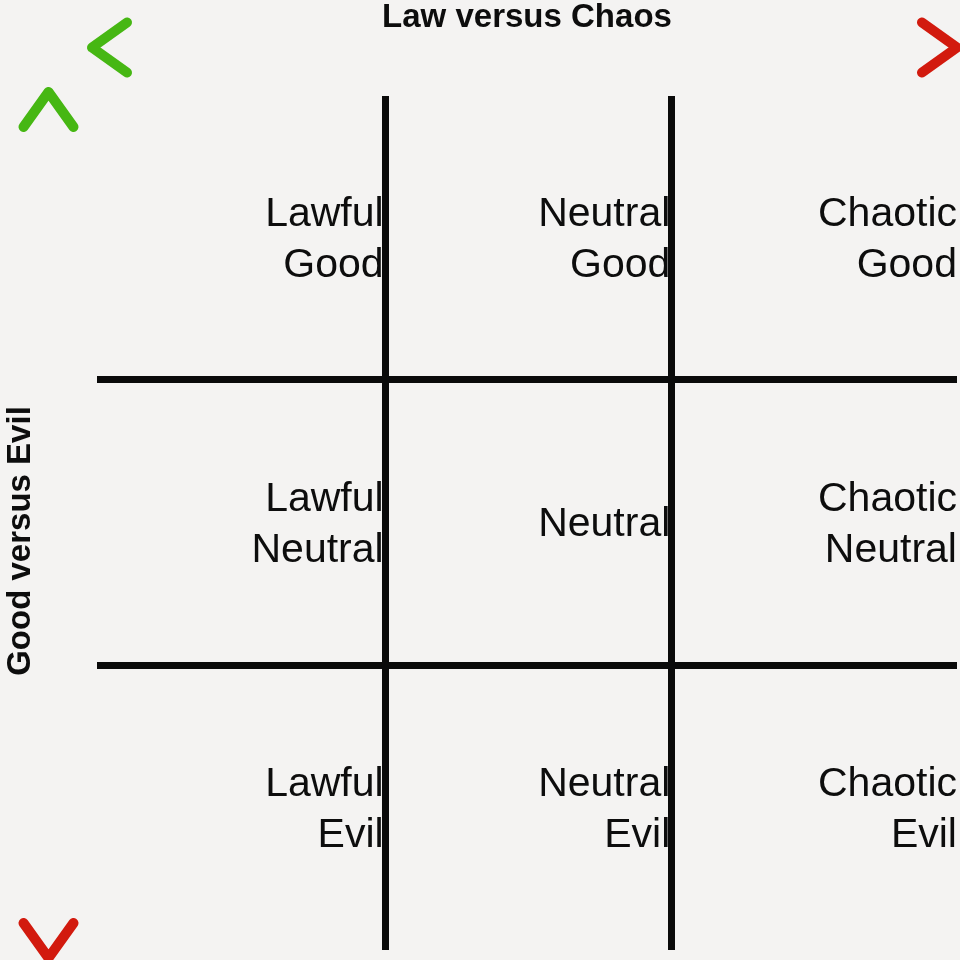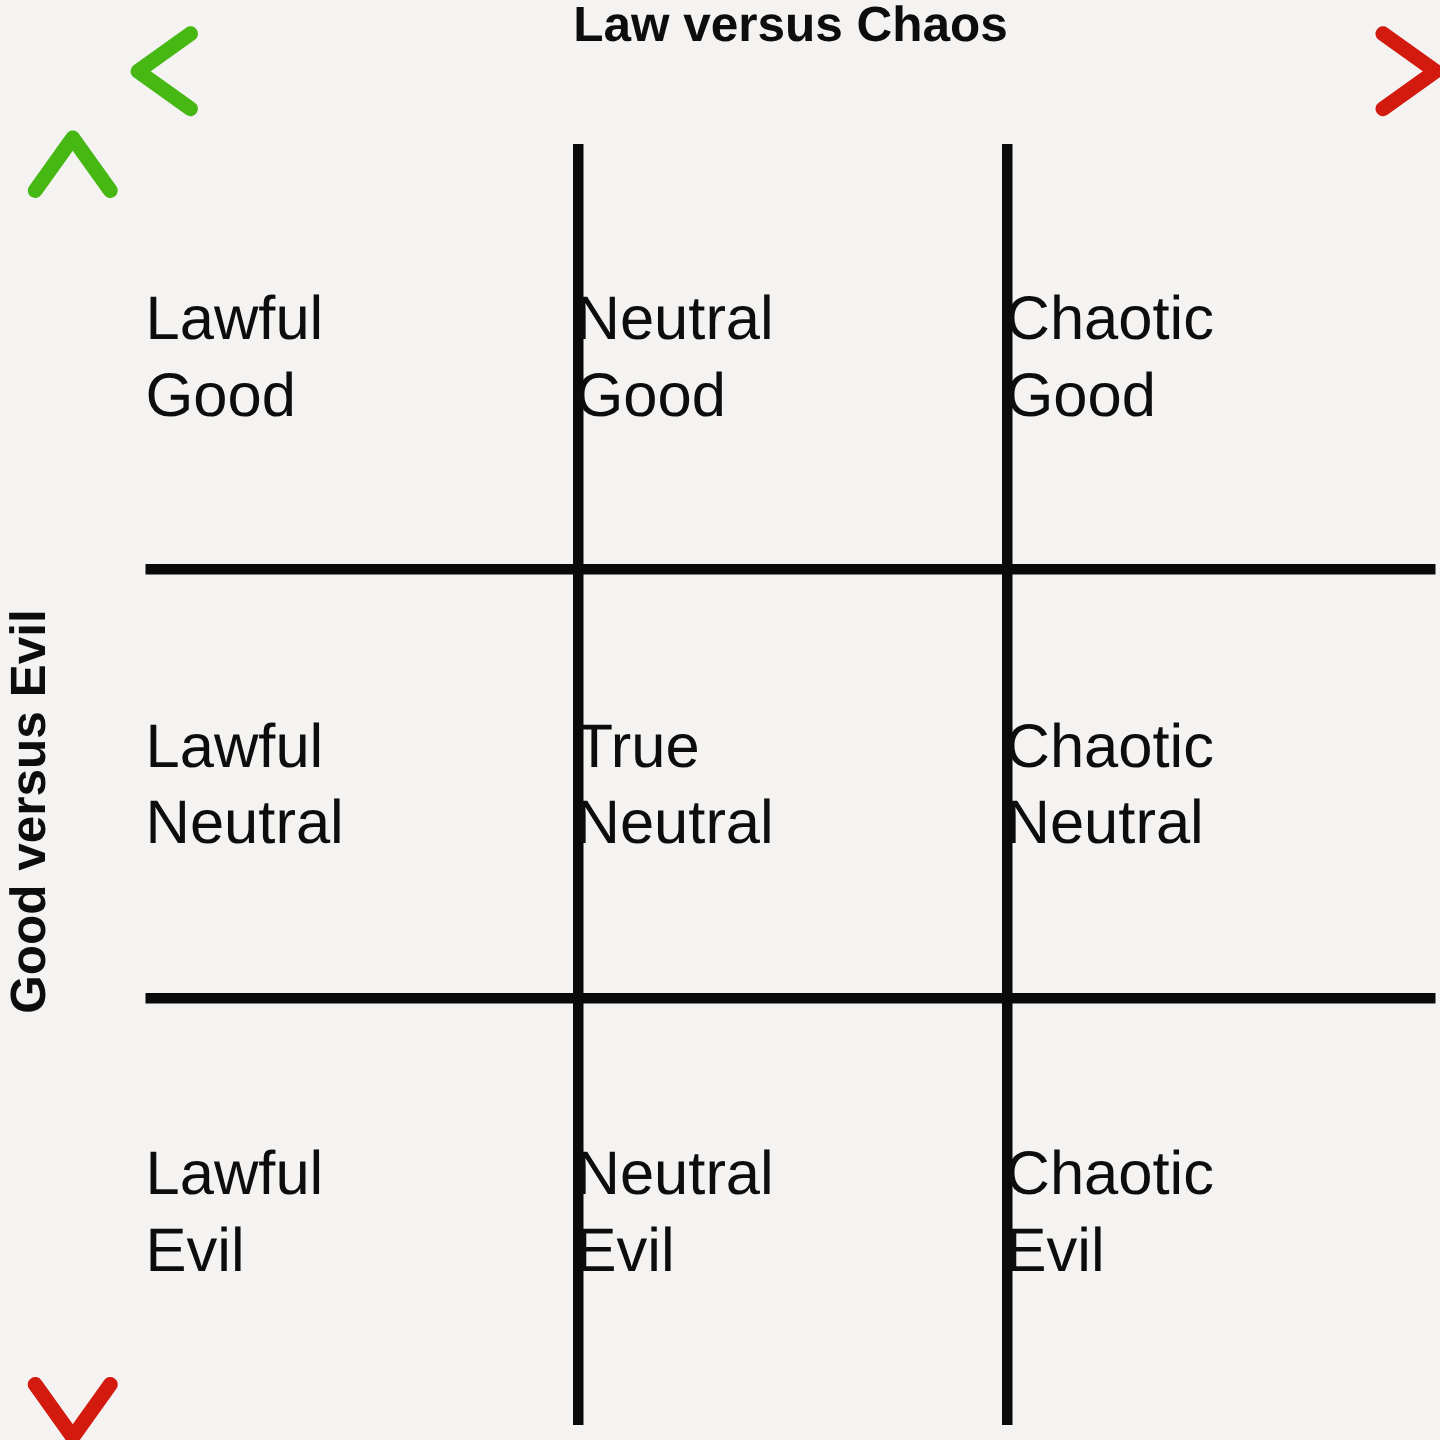--- a/index.html
+++ b/index.html
@@ -58,21 +58,21 @@
     top: 95px;
     width: 860px;
     height: 855px;
     display: grid;
     grid-template-columns: 1fr 1fr 1fr;
     grid-template-rows: 1fr 1fr 1fr;
   }
   .cell {
     display: flex;
     flex-direction: column;
-    align-items: flex-start;
+    align-items: flex-end;
     justify-content: center;
     text-align: center;
     font-size: 41px;
     font-weight: 400;
     line-height: 51px;
     color: #0d0d0d;
   }
 </style>
 </head>
 <body style="background: rgb(244, 243, 242);">
@@ -122,21 +122,20 @@
     </div>
     <div class="cell">
       <span>Chaotic</span>
       <span>Good</span>
     </div>
     <div class="cell">
       <span>Lawful</span>
       <span>Neutral</span>
     </div>
     <div class="cell">
-      <span>True</span>
       <span>Neutral</span>
     </div>
     <div class="cell">
       <span>Chaotic</span>
       <span>Neutral</span>
     </div>
     <div class="cell">
       <span>Lawful</span>
       <span>Evil</span>
     </div>

